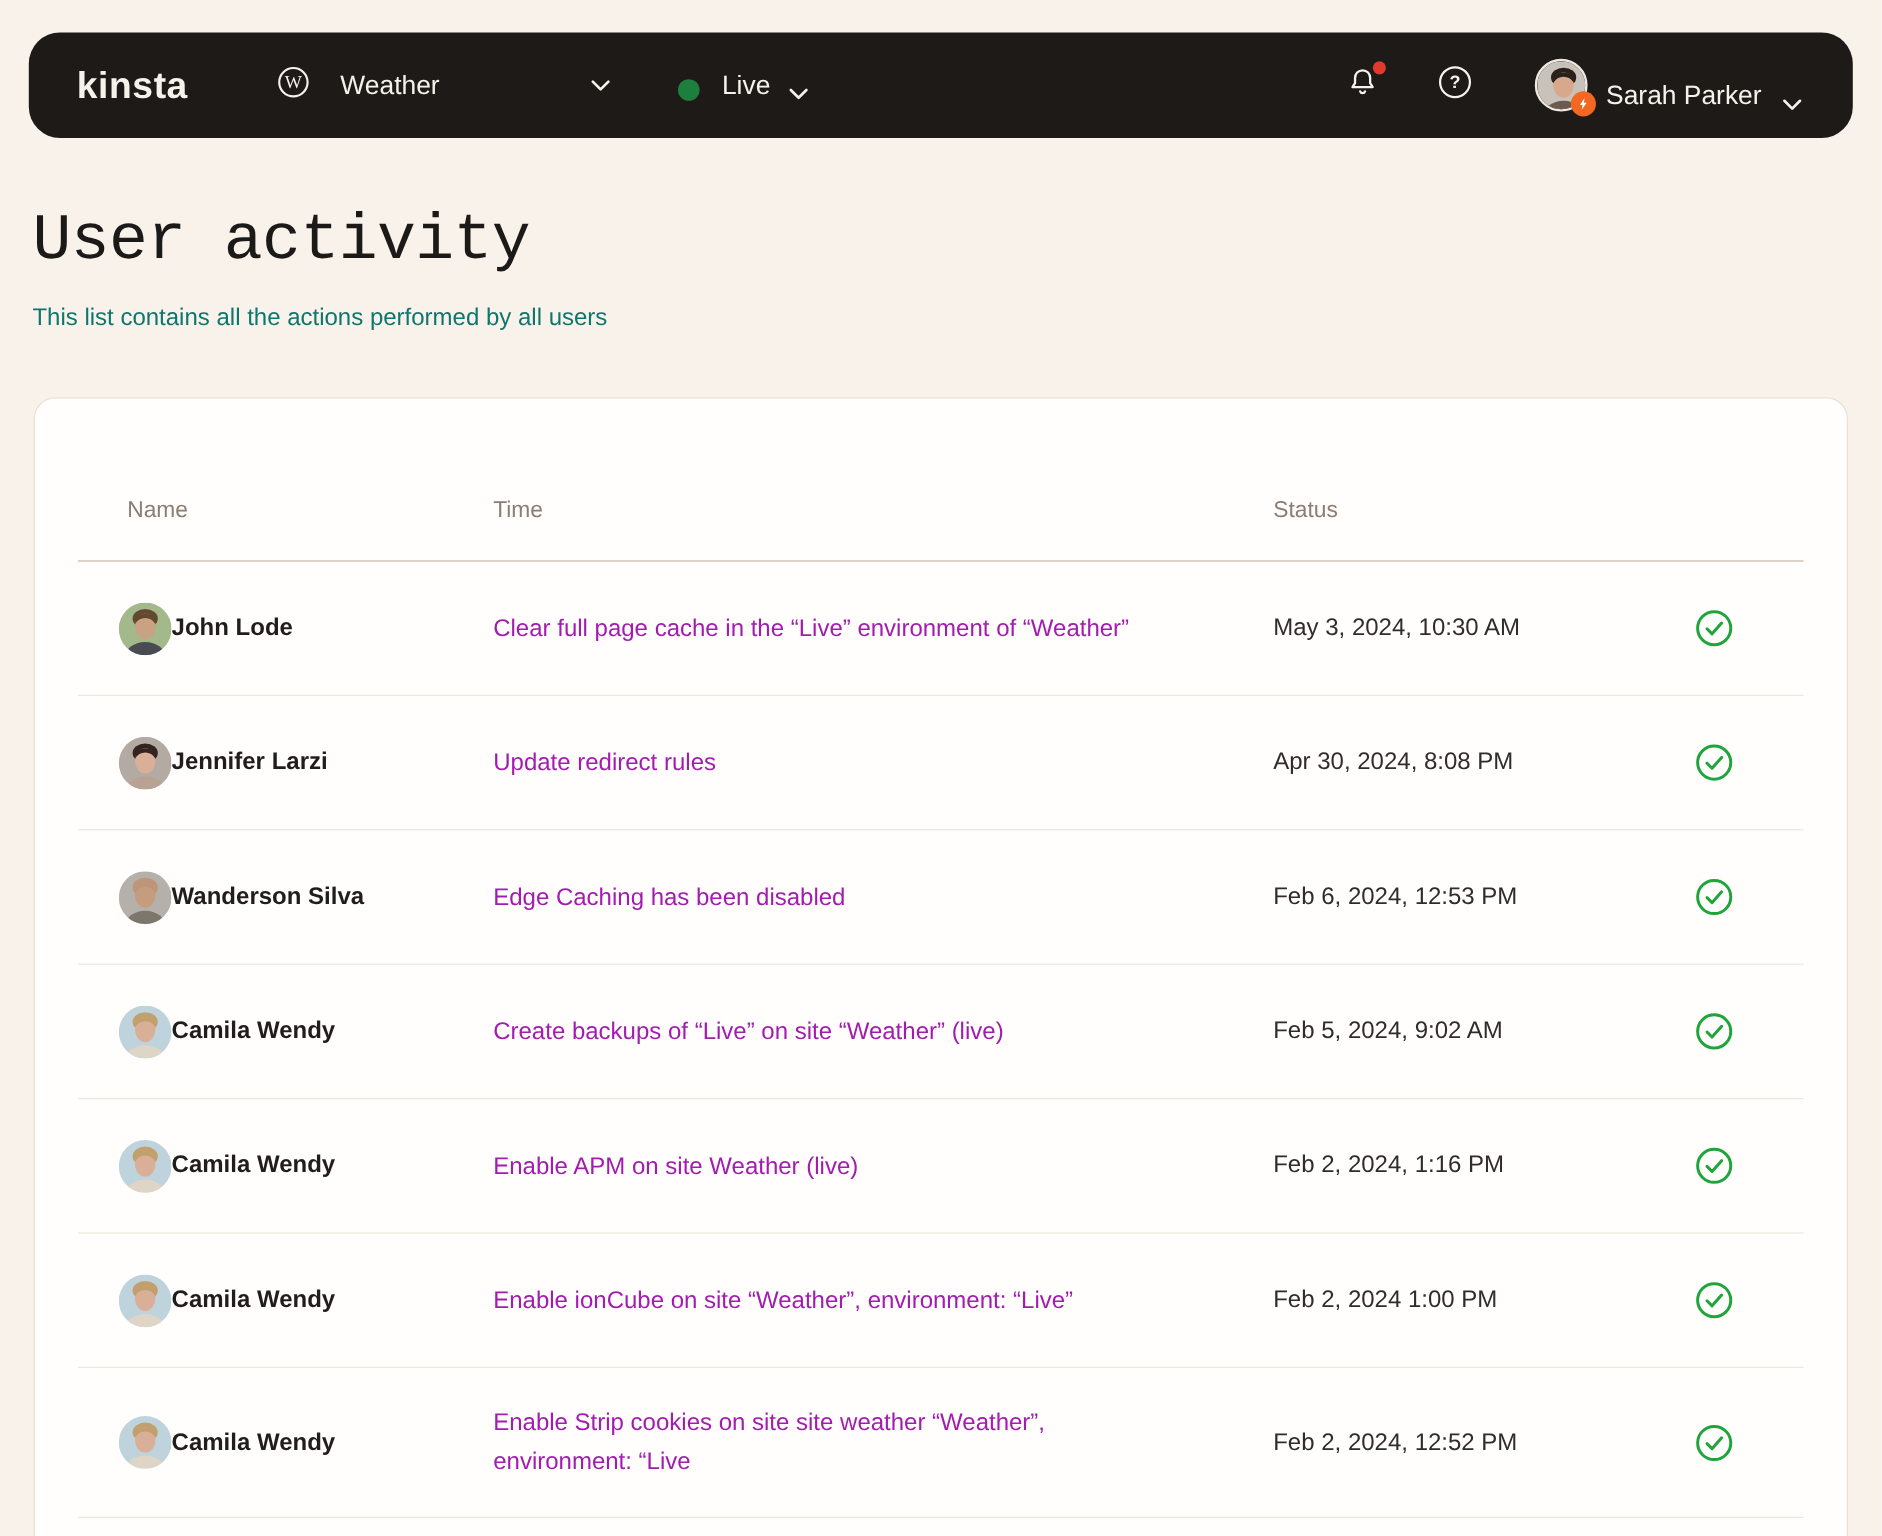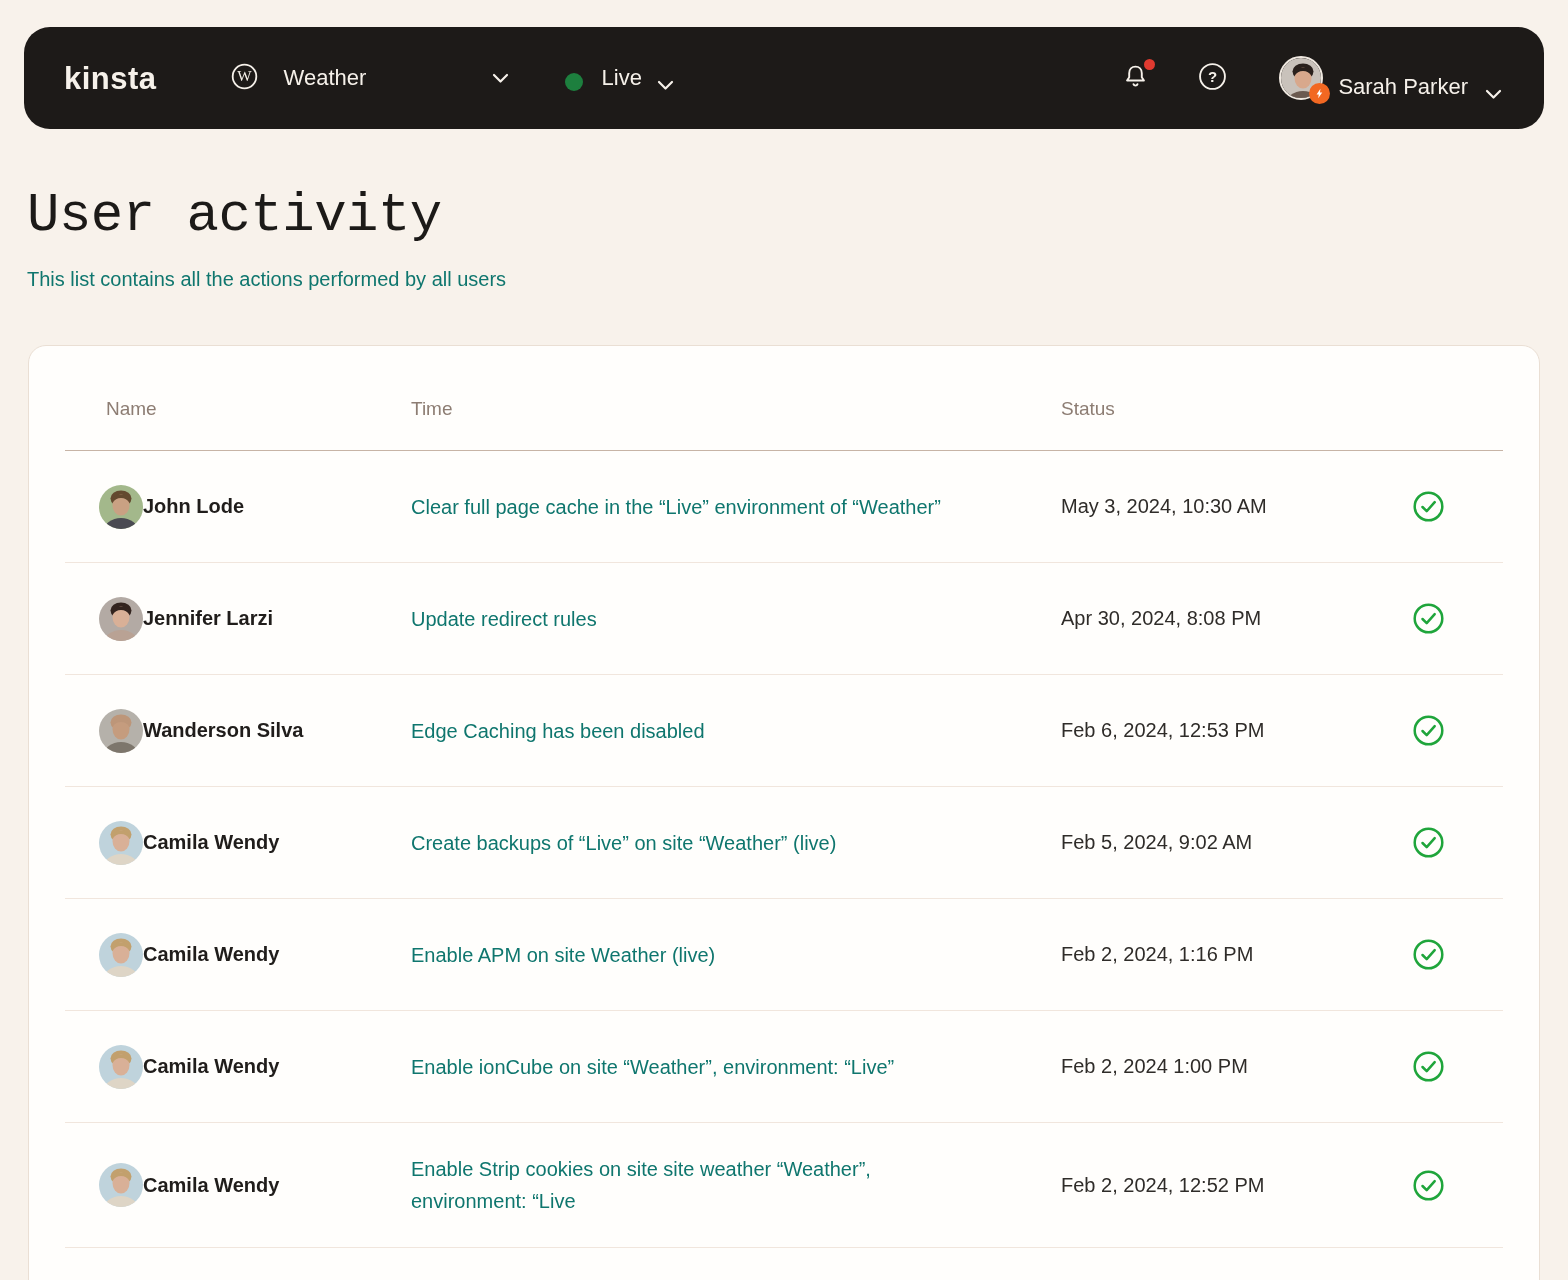--- a/index.html
+++ b/index.html
@@ -8,21 +8,21 @@
     width: 1568px; height: 1280px;
     background: #f8f2eb;
     font-family: "Liberation Sans", sans-serif;
     overflow: hidden;
     color: #2f2c29;
   }
 
   
   .navbar {
     margin: 27px 24px 0;
-    height: 102px;
+    height: 88px;
     border-radius: 26px;
     background: #1d1a18;
     display: flex;
     align-items: center;
     padding: 0 42px 0 40px;
     color: #f6f1ea;
   }
   .logo { font-size: 31px; font-weight: 700; letter-spacing: .5px; line-height: 1; }
   .site-selector { margin-left: 74px; width: 278px; display: flex; align-items: center; cursor: pointer; }
   .site-label { margin-left: 26px; font-size: 22px; }
@@ -61,42 +61,42 @@
     background: #fffefc;
     border: 1px solid #eadfd4;
     border-radius: 18px;
     height: 1040px;
     padding: 0 36px;
     overflow: hidden;
   }
   .thead {
     display: grid;
     grid-template-columns: 346px 650px 337px 1fr;
-    height: 105px;
+    height: 136px;
     align-items: end;
     padding-bottom: 30px;
     border-bottom: 1.5px solid #c7b4a6;
     color: #8d7d73;
     font-size: 19px;
   }
   .thead .c1 { padding-left: 41px; }
   .trow {
     display: grid;
     grid-template-columns: 346px 650px 337px 1fr;
     align-items: center;
     min-height: 112px;
     padding: 30px 0;
     border-bottom: 1px solid #f1e6dd;
     font-size: 20px;
   }
   .cell-name { display: flex; align-items: center; padding-left: 34px; }
   .avatar { width: 44px; height: 44px; border-radius: 50%; overflow: hidden; flex: 0 0 44px; display: block; }
   .avatar svg { display: block; }
   .uname { margin-left: 0; font-weight: 700; color: #201d1b; }
-  .cell-action span { display: inline-block; max-width: 575px; line-height: 32px; color: #0f766e; }
+  .cell-action span { display: inline-block; max-width: 575px; line-height: 32px; color: #a21caf; }
   .cell-time { color: #2f2c29; }
   .cell-status { padding-left: 14px; }
   .status-icon { display: block; width: 33px; height: 33px; }
   .status-icon svg { display: block; }
 </style>
 </head>
 <body>
 
 <div class="navbar">
   <div class="logo">kinsta</div>

